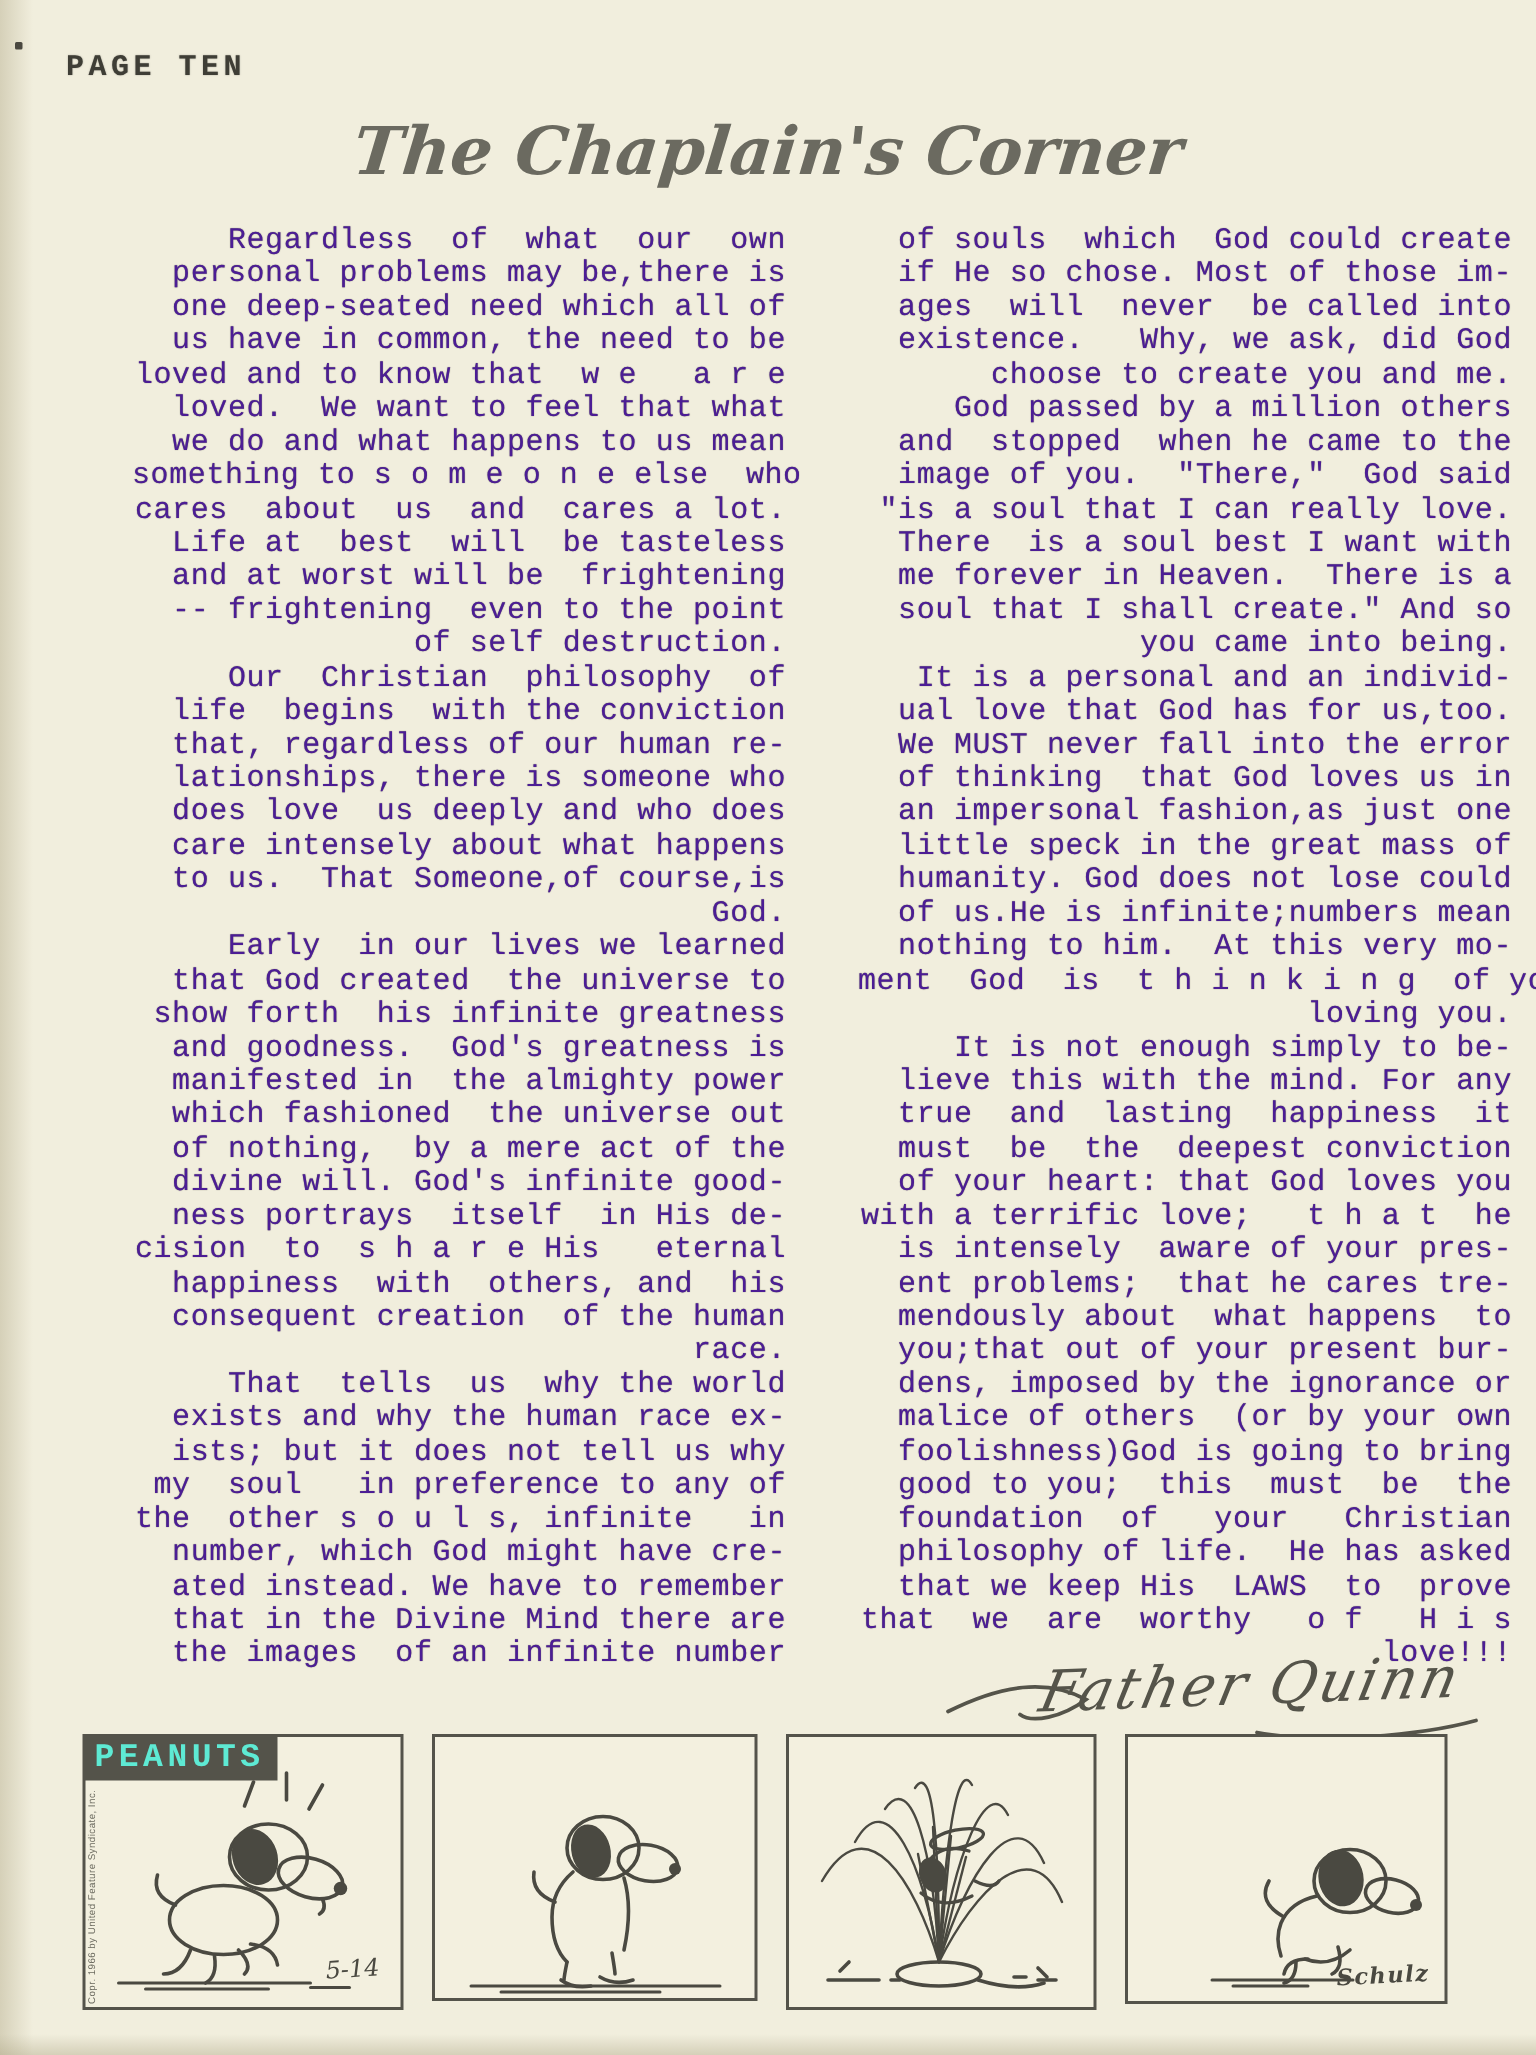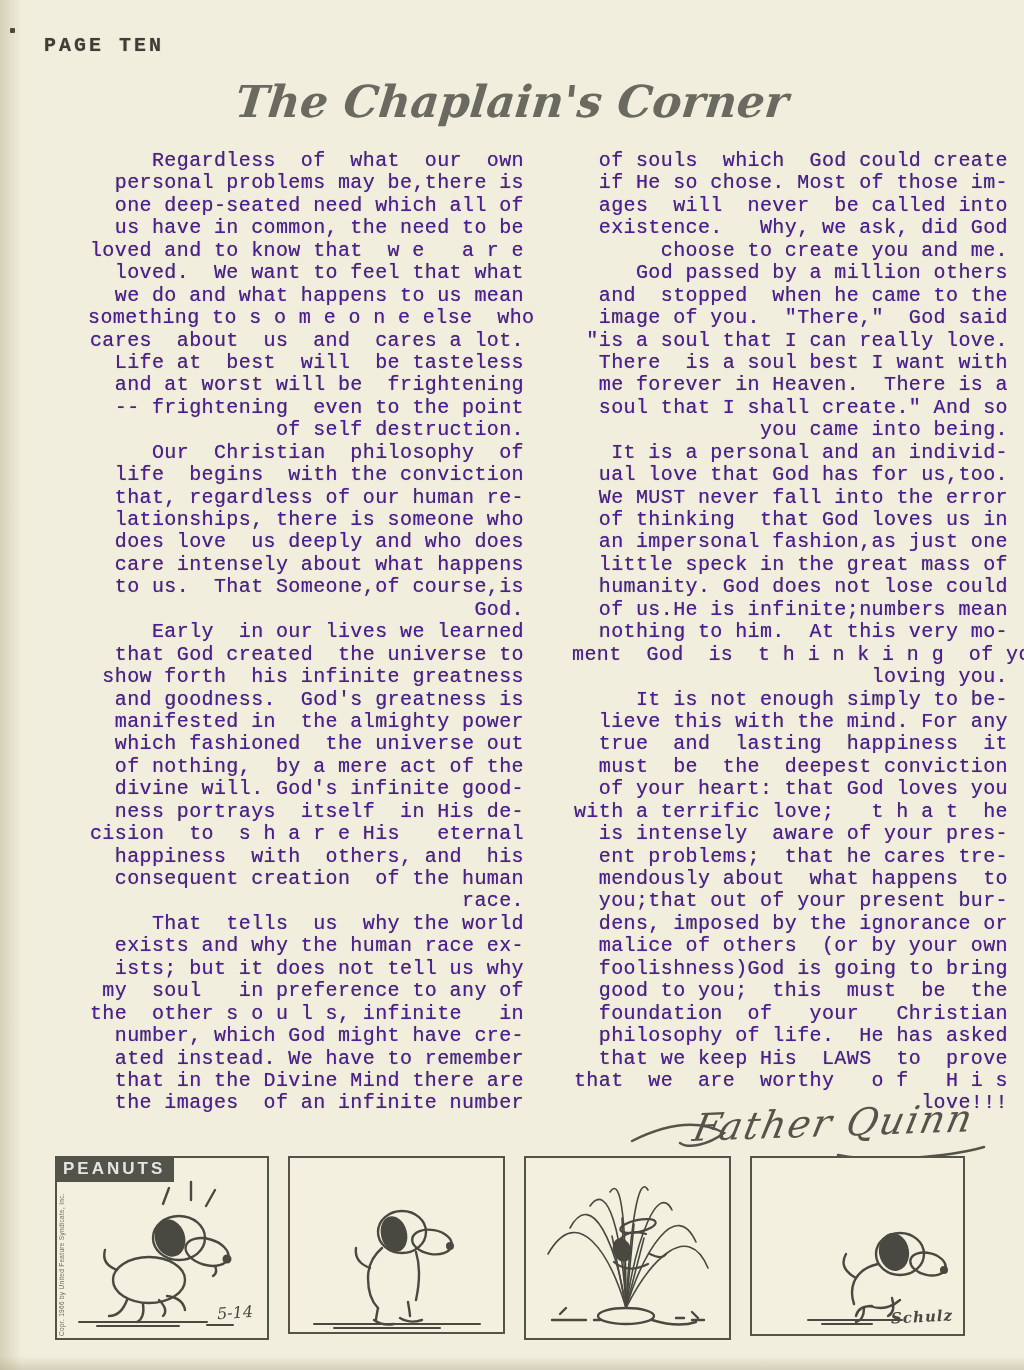--- a/index.html
+++ b/index.html
@@ -47,22 +47,22 @@
   .comic-strip { position:absolute; left:55px; top:1156px; width:910px; height:188px;
     display:flex; justify-content:space-between; }
   .comic-panel { position:relative; height:184px; border:2.5px solid #54534a;
     background:#f3f0df; box-sizing:border-box; }
   .panel-1 { width:214px; }
   .panel-2 { width:217px; height:178px; }
   .panel-3 { width:207px; }
   .panel-4 { width:215px; height:180px; }
 
   .peanuts-logo { position:absolute; left:-1px; top:-1px; background:#54534a;
-    color:#e5e5e5; font-family:Liberation Sans, sans-serif;
-    font-weight:bold; font-size:17px; letter-spacing:3px; padding:2px 9px 3px 7px; }
+    color:#5eead4; font-family:Liberation Mono, monospace;
+    font-weight:bold; font-size:22px; letter-spacing:3px; padding:2px 9px 3px 7px; }
   .comic-copyright { position:absolute; left:1px; top:28px; height:150px;
     writing-mode:vertical-rl; transform:rotate(180deg);
     font-size:6.5px; letter-spacing:0.3px; color:#6c6b60;
     font-family:"Liberation Sans","DejaVu Sans",sans-serif; }
   .comic-date { position:absolute; right:14px; bottom:16px;
     font-family:"DejaVu Serif","Liberation Serif",serif; font-style:italic;
     font-size:16px; color:#4a4941; transform:rotate(-4deg); }
   .artist-signature { position:absolute; right:10px; bottom:8px;
     font-family:"DejaVu Serif","Liberation Serif",serif; font-style:italic;
     font-weight:bold; font-size:15px; color:#4a4941; transform:rotate(-3deg);

